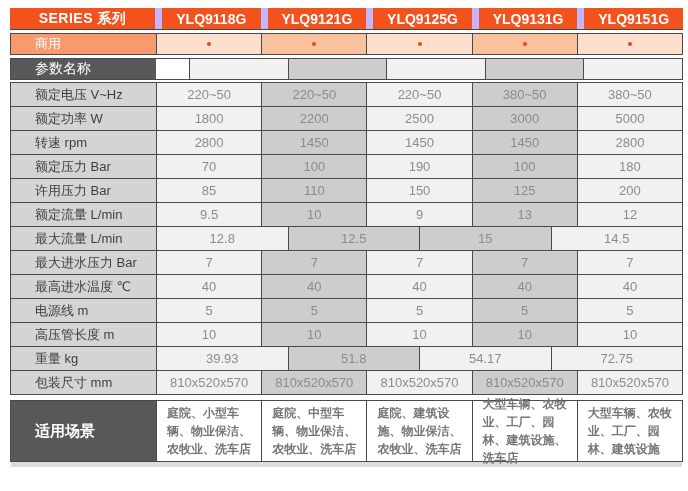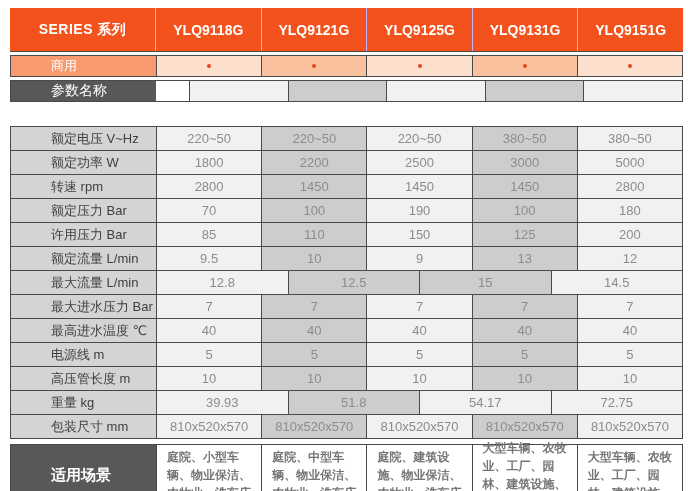--- a/index.html
+++ b/index.html
@@ -4,48 +4,48 @@
 <style>
   * { margin: 0; padding: 0; box-sizing: border-box; }
   html, body { width: 688px; height: 491px; background: #ffffff; overflow: hidden; }
   body { font-family: "Liberation Sans", "DejaVu Sans", sans-serif; }
 
   .table-wrap { position: absolute; left: 10px; top: 8px; width: 673px; }
 
   .row { display: flex; width: 100%; }
 
   .cell { display: flex; align-items: center; }
-  .label-cell { width: 145px; flex: 0 0 145px; padding-left: 40px; }
+  .label-cell { width: 145px; flex: 0 0 145px; padding-left: 24px; }
   .data-cell { flex: 1 1 0; justify-content: center; text-align: center; }
 
   
-  .row-header { height: 44px; border-bottom: 1px solid #4a4a4a; }
+  .row-header { height: 22px; border-bottom: 1px solid #4a4a4a; }
   .row-header .cell { background: #f3521d; color: #ffffff; font-weight: bold; font-size: 14px; }
   .row-header .label-cell { justify-content: center; padding-left: 0; letter-spacing: 0.5px; }
-  .row-header .data-cell { border-left: 1px solid #c4b5fd; }
+  .row-header .data-cell { border-left: 7px solid #c4b5fd; }
 
   .gap3 { height: 3px; }
   .gap2 { height: 2px; }
   .gap5 { height: 5px; }
 
   
   .row-commercial { height: 22px; border: 1px solid #4a4a4a; }
   .row-commercial .label-cell { background: #f79a6e; color: #ffffff; font-size: 13px; }
   .row-commercial .data-cell { border-left: 1px solid #4a4a4a; }
   .row-commercial .data-cell.alt-light { background: #fcdfcc; }
   .row-commercial .data-cell.alt-dark  { background: #fac19e; }
   .dot { width: 4px; height: 4px; border-radius: 50%; background: #e2491c; display: inline-block; }
 
   
   .row-paramhead { height: 22px; border: 1px solid #4a4a4a; gap: 33px; }
   .row-paramhead .label-cell { background: #57585a; color: #ffffff; font-size: 14px; }
   .row-paramhead .data-cell { border-left: 1px solid #4a4a4a; }
 
   
-  .spec-rows { border-top: 1px solid #4a4a4a; margin-top: 22px; }
+  .spec-rows { border-top: 1px solid #4a4a4a; }
   .spec-row { height: 24px; border-left: 1px solid #4a4a4a; border-right: 1px solid #4a4a4a; border-bottom: 1px solid #4a4a4a; }
   .spec-row .label-cell { background: #d4d4d4; color: #3e3e3e; font-size: 13px; }
   .spec-row .data-cell { border-left: 1px solid #4a4a4a; color: #8c8c8c; font-size: 13px; }
 
   .alt-light { background: #f1f1f1; }
   .alt-dark  { background: #cdcdcd; }
 
   
   .row-scenario { height: 62px; border: 1px solid #4a4a4a; }
   .row-scenario .label-cell { background: #57585a; color: #ffffff; font-size: 15px; font-weight: bold; }

